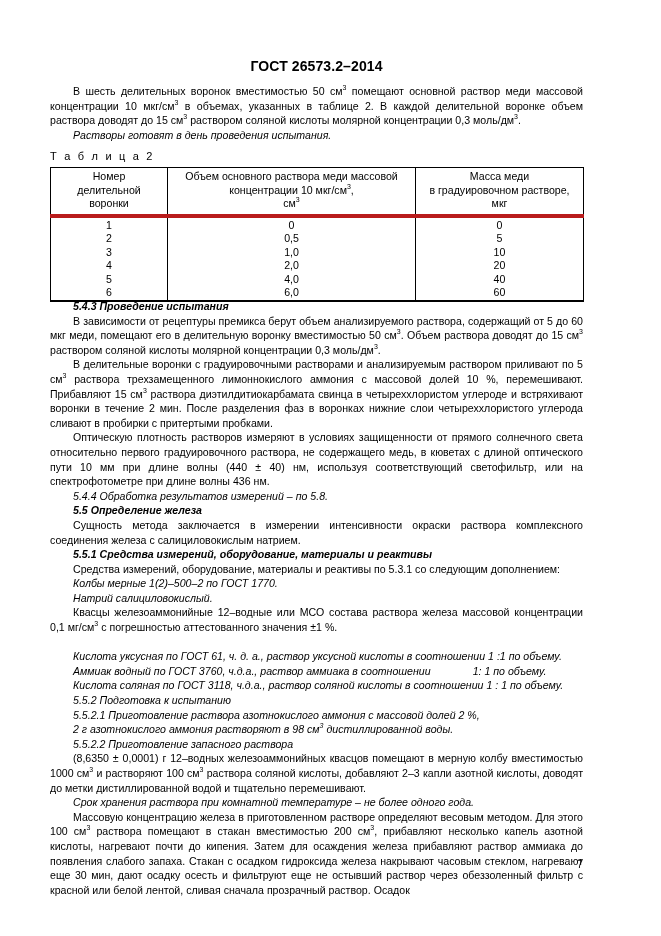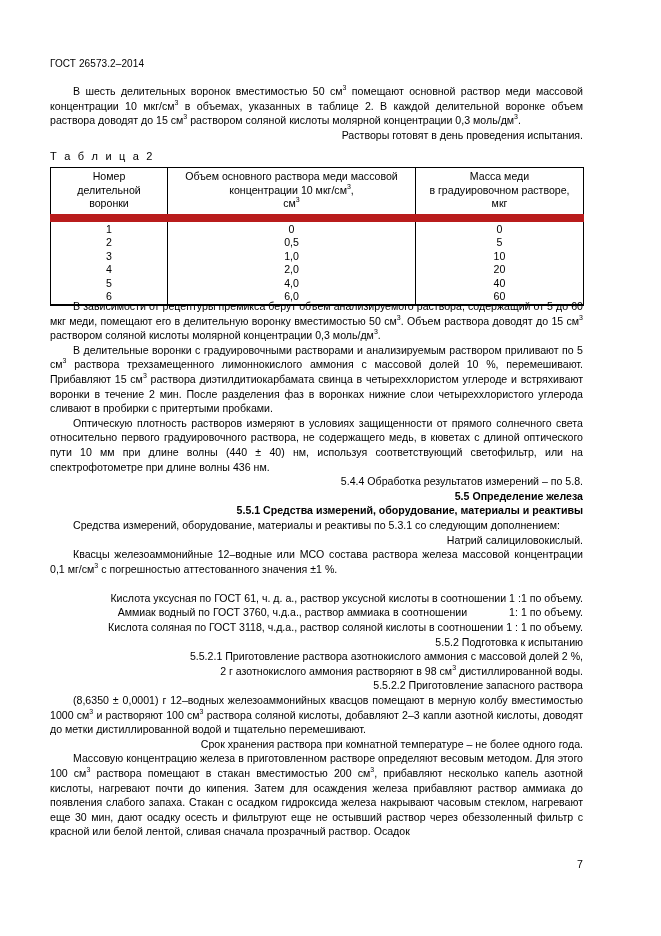--- a/index.html
+++ b/index.html
@@ -19,41 +19,41 @@
     overflow: hidden;
     box-sizing: border-box;
   }
 
   
   .doc-header {
     position: absolute;
     left: 50px;
     top: 58px;
     width: 533px;
-    text-align: left;
-    font-size: 10px;
-    font-weight: normal;
+    text-align: center;
+    font-size: 14px;
+    font-weight: bold;
     letter-spacing: 0.1px;
   }
 
   
   .tblock {
     position: absolute;
     left: 50px;
     width: 533px;
     font-size: 10.6px;
     line-height: 14.6px;
   }
   p {
     margin: 0;
     text-align: justify;
     text-justify: inter-word;
     text-indent: 23px;
   }
-  p.flat { text-align: right; }
+  p.flat { text-align: left; font-style: italic; }
   b.hd { font-weight: bold; }
   sup {
     font-size: 7px;
     vertical-align: super;
     line-height: 0;
   }
 
   
   .tbl-caption {
     position: absolute;
@@ -71,21 +71,21 @@
   }
   table.gost th,
   table.gost td {
     border: 1px solid #000;
     text-align: center;
     vertical-align: middle;
     padding: 0;
     font-weight: normal;
   }
   table.gost thead th {
-    border-bottom: 8px solid #b91c1c;
+    border-bottom: 4px solid #b91c1c;
     padding: 2px 3px 3px 3px;
     line-height: 13.5px;
   }
   table.gost tbody td {
     line-height: 13.6px;
     border-top: none;
     border-bottom: none;
     height: 13.6px;
   }
   table.gost tbody tr:last-child td {
@@ -178,36 +178,39 @@
         <td>6</td>
         <td>6,0</td>
         <td>60</td>
       </tr>
     </tbody>
   </table>
 
   <div class="tblock" style="top:299px;">
 
 
+    <p class="flat"><b class="hd">5.4.3 Проведение испытания</b></p>
 
     <p><span>В зависимости от рецептуры премикса берут объем анализируемого раствора, содержащий от 5 до 60 мкг меди, помещают его в делительную воронку вместимостью 50 см</span><sup>3</sup><span>. Объем раствора доводят до 15 см</span><sup>3</sup><span> раствором соляной кислоты молярной концентрации 0,3 моль/дм</span><sup>3</sup><span>.</span></p>
 
     <p><span>В делительные воронки с градуировочными растворами и анализируемым раствором приливают по 5 см</span><sup>3</sup><span> раствора трехзамещенного лимоннокислого аммония с массовой долей 10 %, перемешивают. Прибавляют 15 см</span><sup>3</sup><span> раствора диэтилдитиокарбамата свинца в четыреххлористом углероде и встряхивают воронки в течение 2 мин. После разделения фаз в воронках нижние слои четыреххлористого углерода сливают в пробирки с притертыми пробками.</span></p>
 
     <p>Оптическую плотность растворов измеряют в условиях защищенности от прямого солнечного света относительно первого градуировочного раствора, не содержащего медь, в кюветах с длиной оптического пути 10 мм при длине волны (440 ± 40) нм, используя соответствующий светофильтр, или на спектрофотометре при длине волны 436 нм.</p>
 
     <p class="flat">5.4.4 Обработка результатов измерений – по 5.8.</p>
 
     <p class="flat"><b class="hd">5.5 Определение железа</b></p>
 
+    <p>Сущность метода заключается в измерении интенсивности окраски раствора комплексного соединения железа с салициловокислым натрием.</p>
 
     <p class="flat"><b class="hd">5.5.1 Средства измерений, оборудование, материалы и реактивы</b></p>
 
     <p>Средства измерений, оборудование, материалы и реактивы по 5.3.1 со следующим дополнением:</p>
 
+    <p class="flat">Колбы мерные 1(2)–500–2 по ГОСТ 1770.</p>
     <p class="flat">Натрий салициловокислый.</p>
 
     <p><span>Квасцы железоаммонийные 12–водные или МСО состава раствора железа массовой концентрации 0,1 мг/см</span><sup>3</sup><span> с погрешностью аттестованного значения ±1 %.</span></p>
 
     <p class="flat" style="margin-top:14.6px;">Кислота уксусная по ГОСТ 61, ч. д. а., раствор уксусной кислоты в соотношении 1 :1 по объему.</p>
 
     <p class="flat"><span>Аммиак водный по ГОСТ 3760, ч.д.а., раствор аммиака в соотношении</span><span class="nbsp-gap"></span><span>1: 1 по объему.</span></p>
 
     <p class="flat">Кислота соляная по ГОСТ 3118, ч.д.а., раствор соляной кислоты в соотношении 1 : 1 по объему.</p>
 

